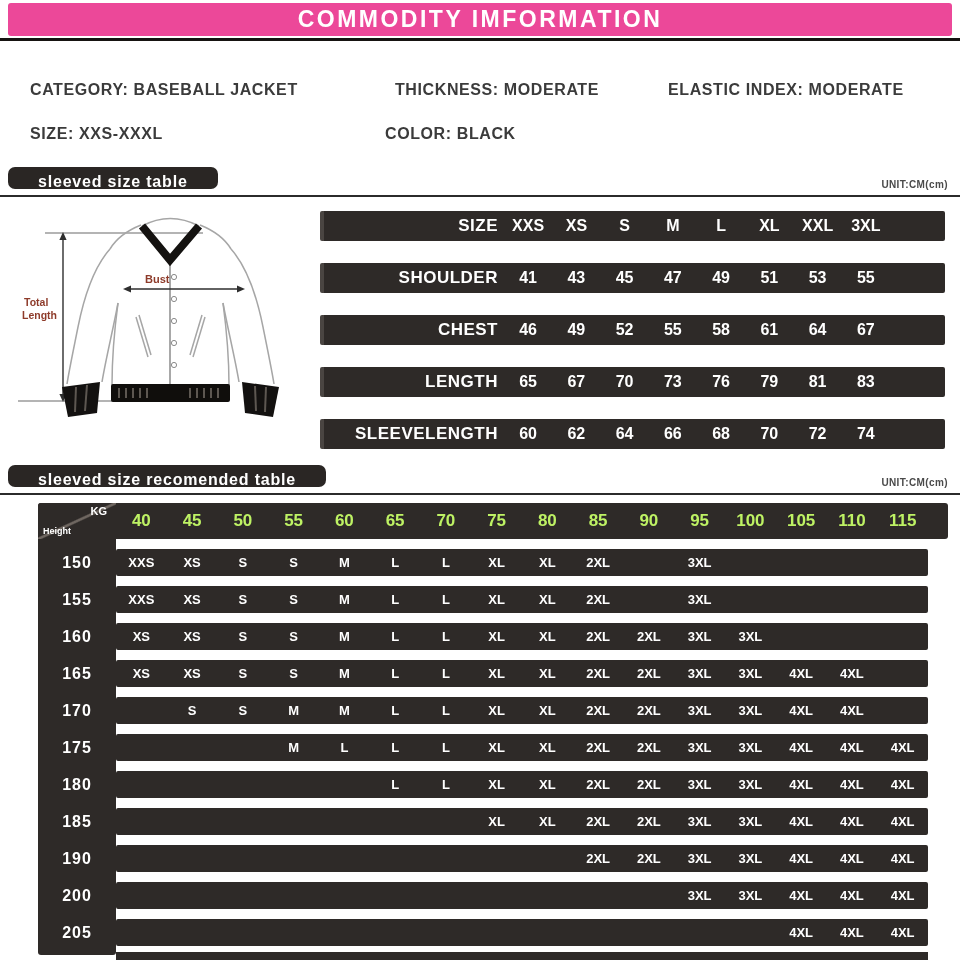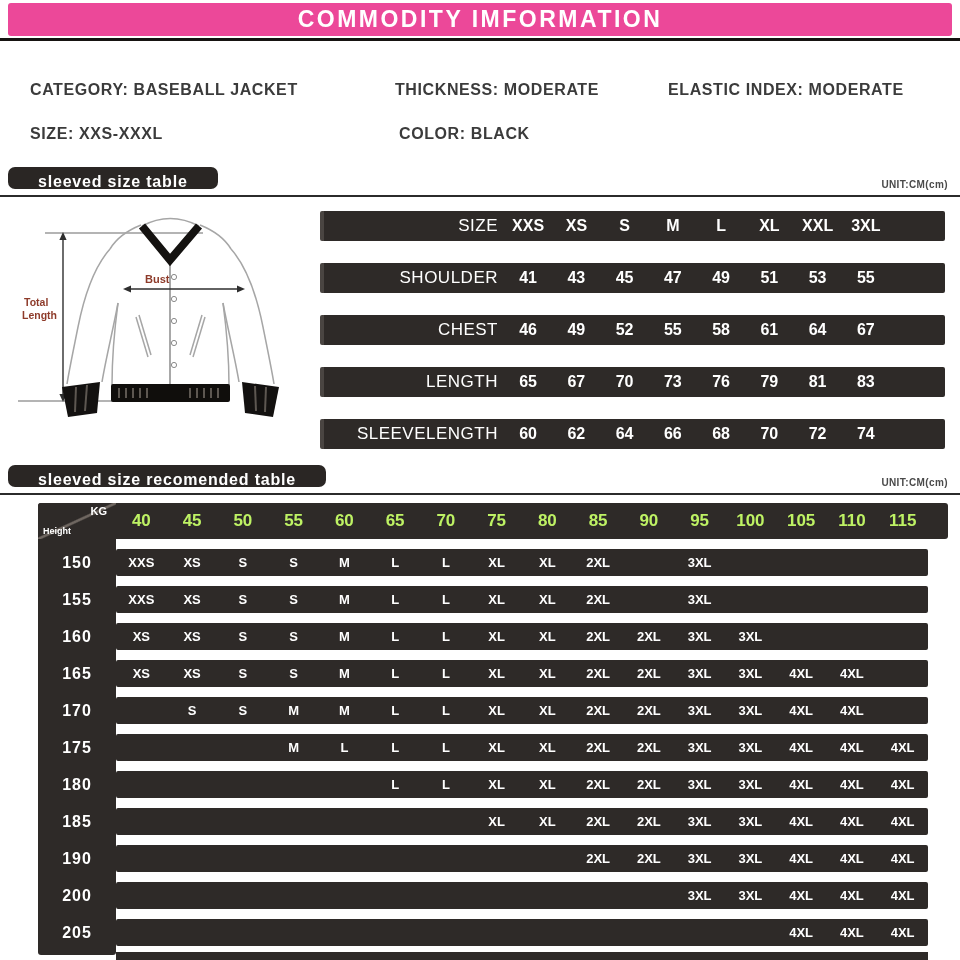--- a/index.html
+++ b/index.html
@@ -9,37 +9,37 @@
   
   .title-bar{margin:3px 8px 0;height:33px;background:#ec4899;border-radius:3px;
              display:flex;align-items:center;justify-content:center;}
   .title-bar span{color:#fff;font-size:23px;font-weight:bold;letter-spacing:2.5px;}
   .title-rule{height:3px;background:#161311;margin-top:2px;}
 
   
   .info{position:relative;height:124px;}
   .info span{position:absolute;font-size:16px;font-weight:bold;color:#3b3b3b;letter-spacing:.6px;white-space:nowrap;}
   .i-category{left:30px;top:40px;} .i-thickness{left:395px;top:40px;} .i-elastic{left:668px;top:40px;text-align:center;}
-  .i-size{left:30px;top:84px;} .i-color{left:385px;top:84px;margin-left:14px;}
+  .i-size{left:30px;top:84px;} .i-color{left:385px;top:84px;}
 
   
   .sec{position:relative;height:34px;}
   .sec-box{position:absolute;left:8px;top:2px;height:22px;line-height:30px;padding:0 30px;
            background:#2a2624;border-radius:7px;color:#fff;font-size:16px;font-weight:bold;letter-spacing:.8px;}
   .sec-line{position:absolute;left:0;right:0;top:30px;height:2px;background:#2b2b2b;}
   .sec-unit{position:absolute;right:12px;top:14px;font-size:10px;font-weight:bold;color:#4a4a4a;letter-spacing:.4px;}
 
   
   .table1{display:flex;height:258px;margin-top:6px;}
   .jacket-wrap{width:318px;flex:none;padding-left:18px;box-sizing:border-box;}
   .size-rows{flex:1;margin:0 15px 0 2px;padding-top:6px;}
   .srow{height:30px;margin-bottom:22px;background:#2e2a28;border-radius:2px;border-left:4px solid #4a4542;
         display:grid;grid-template-columns:180px repeat(8,1fr);align-items:center;
         padding-right:55px;box-sizing:border-box;}
-  .slabel{color:#fff;font-size:17px;font-weight:normal;letter-spacing:.5px;text-align:right;padding-right:6px;}
+  .slabel{color:#fff;font-size:17px;font-weight:bold;letter-spacing:.5px;text-align:right;padding-right:6px;}
   .sval{color:#fff;font-size:16px;font-weight:bold;text-align:center;}
 
   
   .rec{position:relative;height:457px;margin:6px 12px 0 38px;overflow:hidden;}
   .rec::before{content:"";position:absolute;left:0;top:0;height:452px;width:78px;background:#2e2a28;border-radius:3px;}
   .rec-header{position:relative;height:36px;background:#2e2a28;border-radius:3px;}
   .corner{position:absolute;left:0;top:0;width:78px;height:36px;
           background:linear-gradient(to bottom right,transparent 47%,#6e6660 49%,#6e6660 51%,transparent 53%);}
   .corner .kg{position:absolute;top:2px;right:9px;color:#fff;font-size:11px;font-weight:bold;}
   .corner .hgt{position:absolute;bottom:3px;left:5px;color:#fff;font-size:9px;font-weight:bold;}

